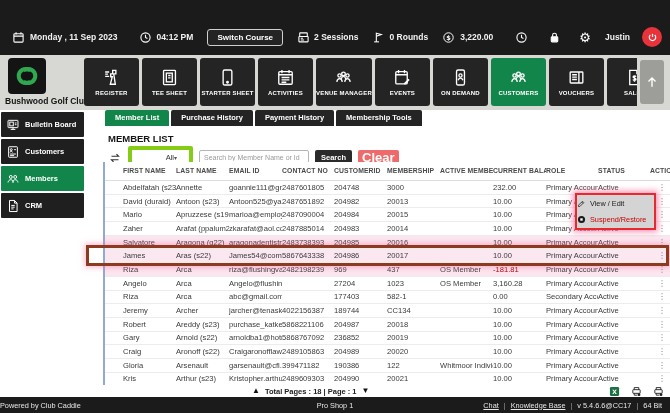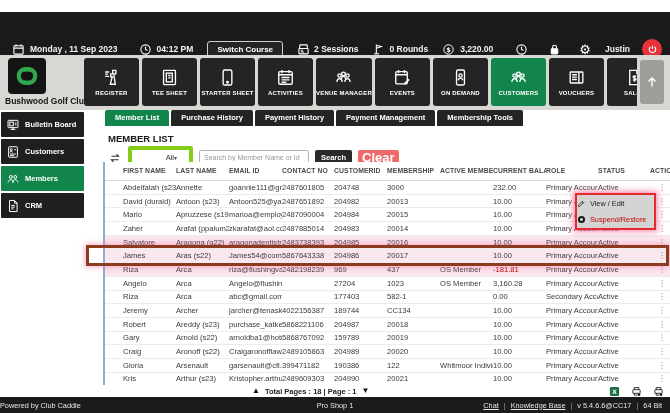--- a/index.html
+++ b/index.html
@@ -1,20 +1,20 @@
 <!DOCTYPE html>
 <html><head>
 <meta charset="utf-8">
 <style>
   html,body{margin:0;padding:0;}
   body{width:670px;height:413px;position:relative;overflow:hidden;
        font-family:"Liberation Sans",sans-serif;background:#fff;-webkit-font-smoothing:antialiased;}
   svg{display:block;}
   
-  #topbar{position:absolute;left:0;top:12px;width:670px;height:55px;background:#1b1b1b;}
+  #topbar{position:absolute;left:0;top:0;width:670px;height:55px;background:#1b1b1b;}
   .tb-row{position:absolute;left:0;right:0;top:25px;height:24px;display:flex;align-items:center;color:#fff;}
   .tb-row .txt{font-size:8.5px;font-weight:bold;color:#f2f2f2;white-space:nowrap;}
   .ic{width:13px;height:13px;color:#fff;flex:0 0 auto;}
   .ic svg{width:100%;height:100%;}
   #switch-btn{border:1px solid #cfcfcf;background:#242424;color:#fff;font-size:8px;font-weight:bold;
       border-radius:3px;padding:3px 9px;font-family:inherit;white-space:nowrap;cursor:pointer;}
   #power-btn{width:20px;height:20px;border-radius:50%;background:#e8333b;display:flex;align-items:center;justify-content:center;cursor:pointer;}
   #power-btn svg{width:11px;height:11px;}
   .gear-glyph{font-size:13px;color:#fff;line-height:1;}
   
@@ -320,21 +320,20 @@
       </span>
                  <span class="slabel">CRM</span>
     </div>
   </div>
 
 <div id="main">
   <div id="tabs">
       <div class="tab active">Member List</div>
       <div class="tab">Purchase History</div>
       <div class="tab">Payment History</div>
-      <div class="tab">Payment Management</div>
       <div class="tab">Membership Tools</div>
     </div>
   <div id="list-title">MEMBER LIST</div>
   <div id="filter-row">
     <span id="refresh-btn">
       <svg viewBox="0 0 24 24" fill="none" stroke="currentColor" stroke-width="2">
           <path d="M6 9h12l-3.5-3.5M18 15H6l3.5 3.5"></path>
         </svg>
       </span>
     <div id="filter-select">
@@ -514,21 +513,21 @@
           <div class="tcell">Primary Account</div>
           <div class="tcell">Active</div>
           <div class="tcell action">⋮</div>
         </div>
         <div class="trow grid">
           <div class="tcell"></div>
           <div class="tcell">Gary</div>
           <div class="tcell">Arnold (s22)</div>
           <div class="tcell">arnoldba1@hotm</div>
           <div class="tcell">5868767092</div>
-          <div class="tcell">159789</div>
+          <div class="tcell">236852</div>
           <div class="tcell">20019</div>
           <div class="tcell"></div>
           <div class="tcell">10.00</div>
           <div class="tcell">Primary Account</div>
           <div class="tcell">Active</div>
           <div class="tcell action">⋮</div>
         </div>
         <div class="trow grid">
           <div class="tcell"></div>
           <div class="tcell">Craig</div>

